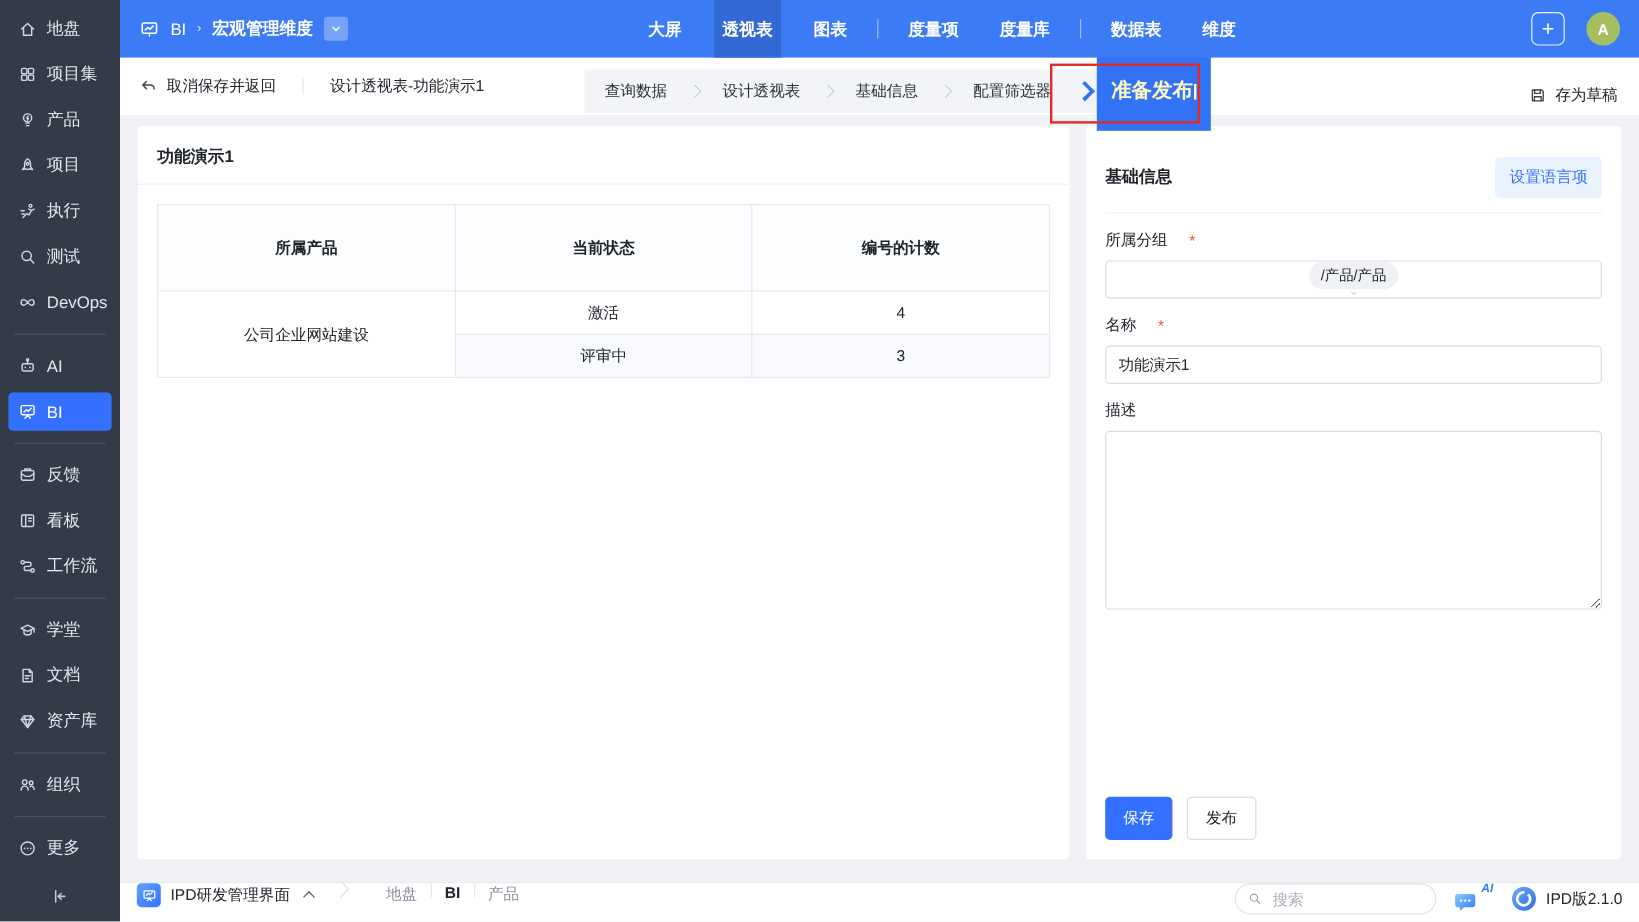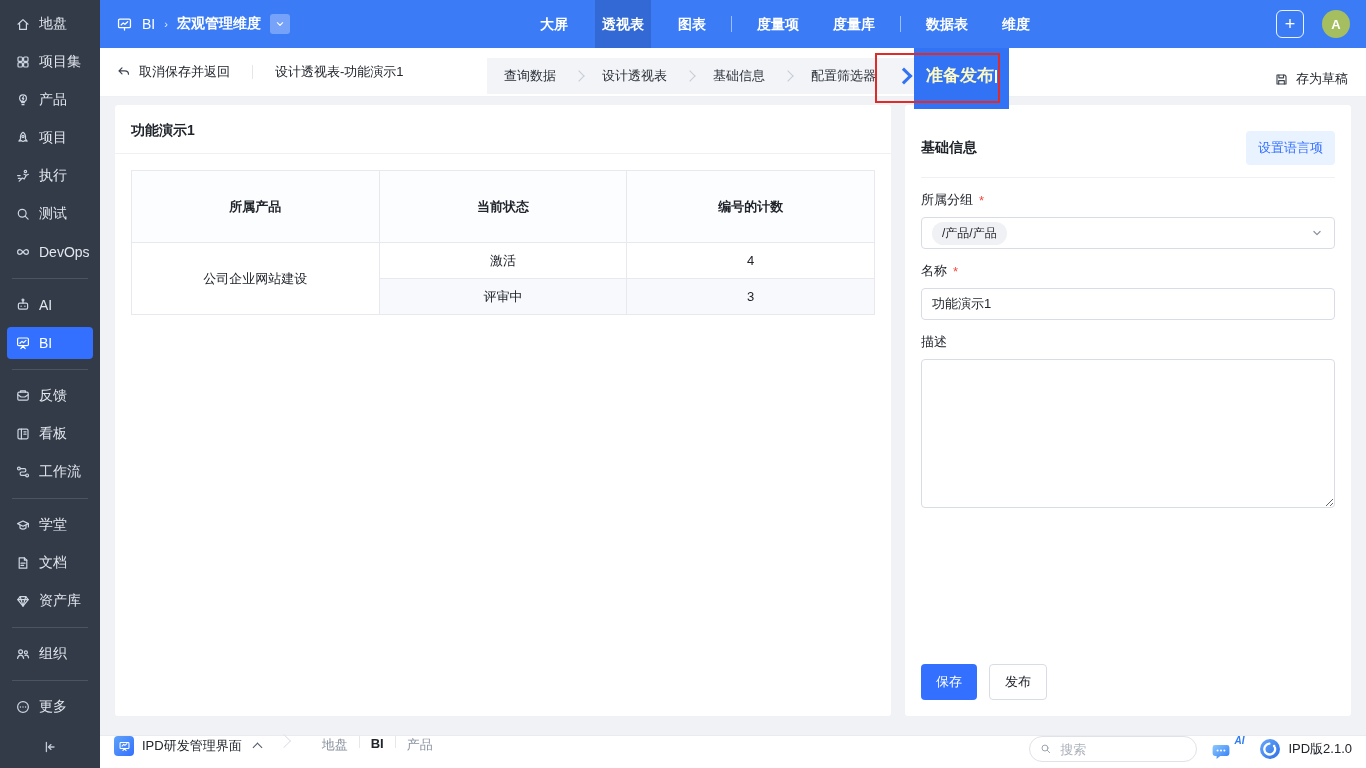--- a/index.html
+++ b/index.html
@@ -80,24 +80,24 @@
   td.product{background:#fff;}
 
   
   .card-right{width:514px;height:611px;display:flex;flex-direction:column;
     padding:26px 16px 16px;box-sizing:border-box;}
   .panel-head{display:flex;align-items:center;justify-content:space-between;
     padding-bottom:12px;border-bottom:1px solid #eef0f3;}
   .panel-title{font-size:14px;font-weight:700;}
   .lang-btn{background:#e9f2ff;color:#3370ff;font-size:13px;border:none;border-radius:4px;
     padding:8px 12px;cursor:pointer;font-family:inherit;}
-  .form-label{font-size:13px;margin:13px 0 8px;display:flex;gap:6px;align-items:center;}
+  .form-label{font-size:13px;margin:13px 0 8px;display:flex;gap:18px;align-items:center;}
   .req{color:#f5483f;}
   .select{height:32px;border:1px solid #d8dce4;border-radius:4px;display:flex;align-items:center;
-    padding:0 10px;justify-content:space-between;cursor:pointer;box-sizing:border-box;}
+    padding:0 10px;justify-content:space-between;cursor:pointer;box-sizing:border-box;flex-direction:column;}
   .tag{background:#f0f1f4;border-radius:12px;padding:3px 10px;font-size:12px;}
   .select svg{stroke:#8a919f;fill:none;stroke-width:1.4;stroke-linecap:round;stroke-linejoin:round;}
   .text-input{height:32px;border:1px solid #d8dce4;border-radius:4px;padding:0 10px;font-size:13px;
     width:100%;box-sizing:border-box;outline:none;font-family:inherit;color:#20242b;}
   .desc-area{height:149px;border:1px solid #d8dce4;border-radius:4px;padding:8px 10px;font-size:13px;
     width:100%;box-sizing:border-box;resize:vertical;outline:none;font-family:inherit;}
   .btn-row{margin-top:auto;display:flex;gap:12px;}
   .btn-primary{background:#3370ff;color:#fff;border:none;border-radius:4px;padding:8px 15px;
     font-size:13px;cursor:pointer;font-family:inherit;}
   .btn-default{background:#fff;color:#20242b;border:1px solid #d8dce4;border-radius:4px;

